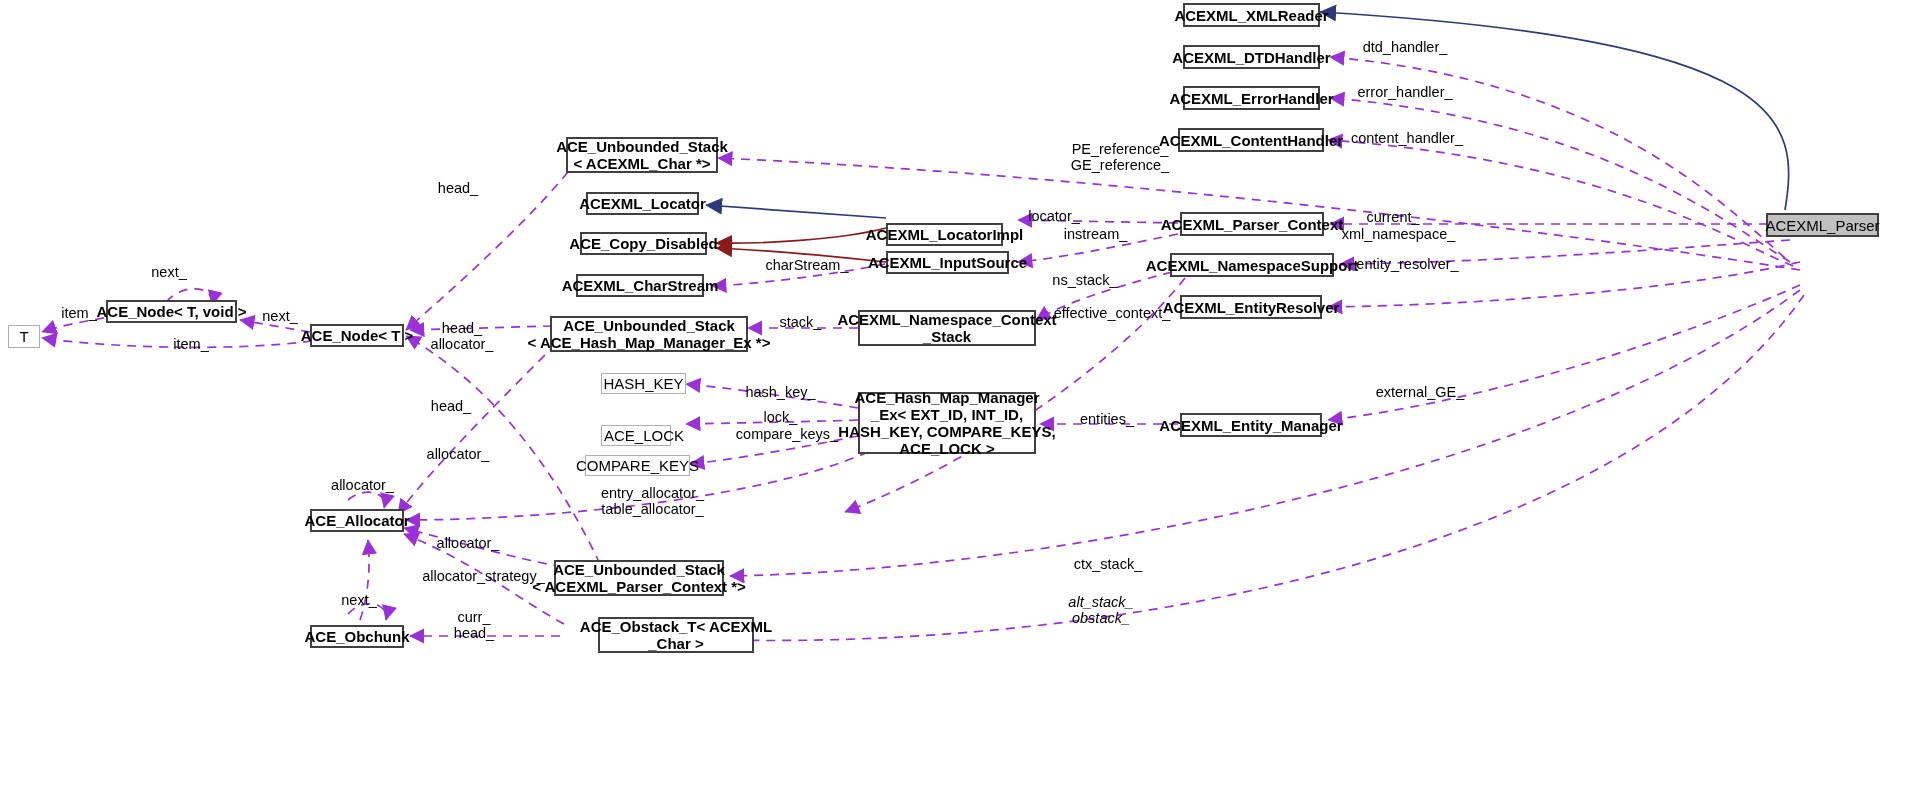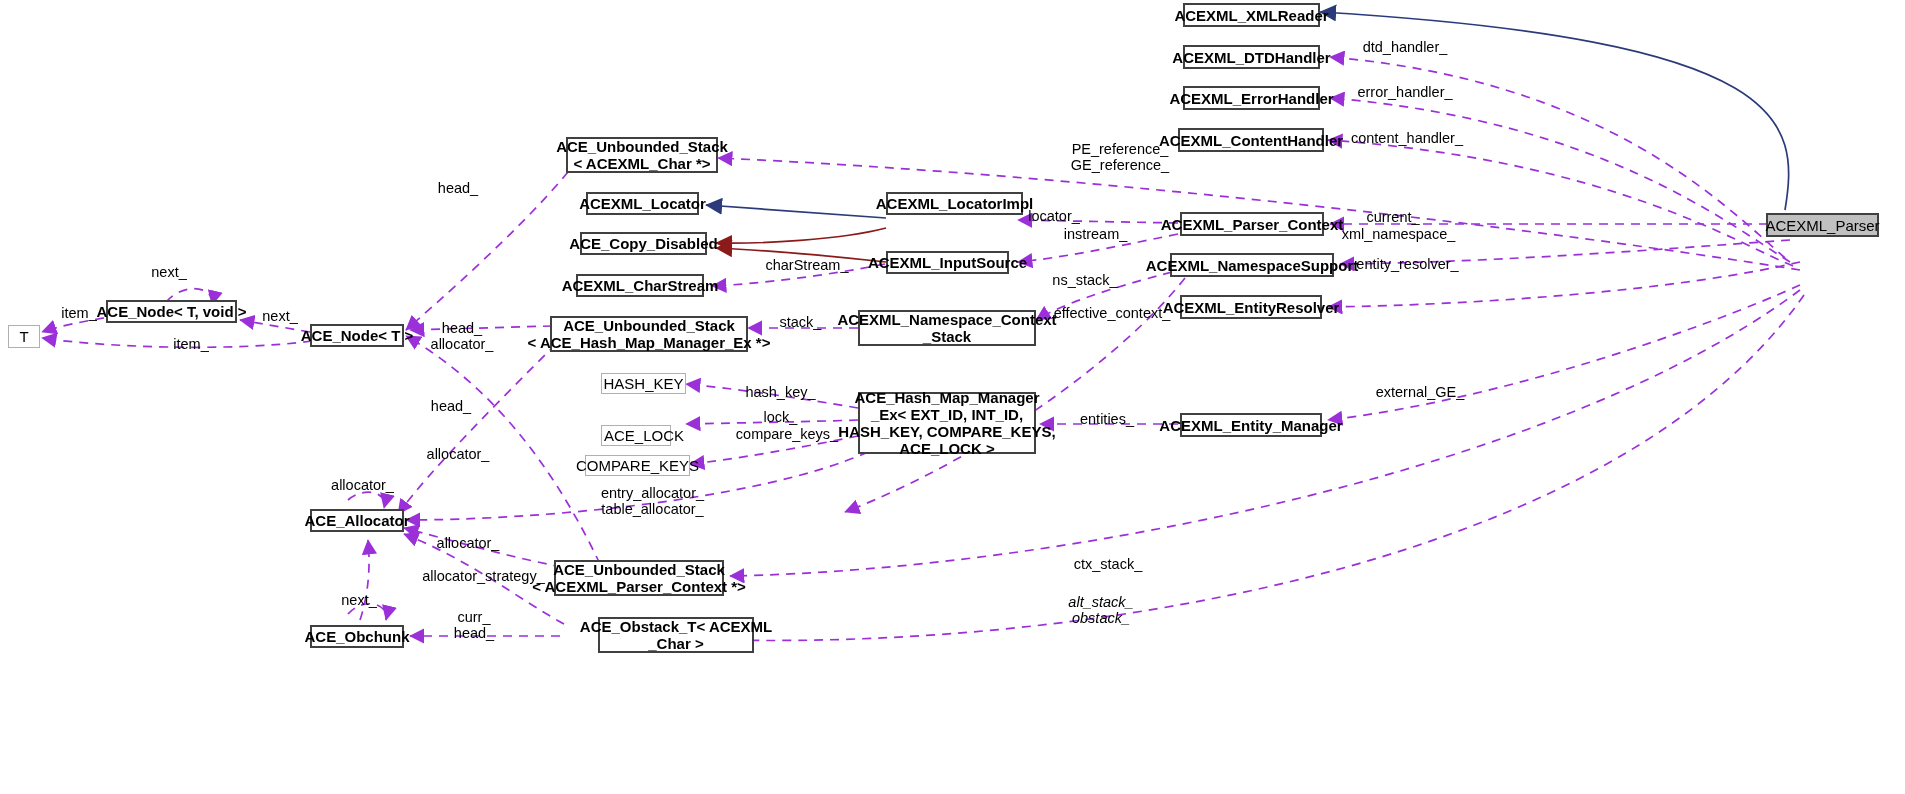--- a/index.html
+++ b/index.html
@@ -153,21 +153,21 @@
 
   <div class="node thick" style="left:1183px; top:86px; width:137px; height:24px;">ACEXML_ErrorHandler</div>
 
   <div class="node thick" style="left:1178px; top:128px; width:146px; height:24px;">ACEXML_ContentHandler</div>
 
   <div class="node thick" style="left:566px; top:137px; width:152px; height:36px;">ACE_Unbounded_Stack
 &lt; ACEXML_Char *&gt;</div>
 
   <div class="node thick" style="left:586px; top:192px; width:113px; height:23px;">ACEXML_Locator</div>
 
-  <div class="node thick" style="left:886px; top:192px; width:137px; height:23px;">ACEXML_LocatorImpl</div>
+  <div class="node thick" style="left:886px; top:223px; width:117px; height:23px;">ACEXML_LocatorImpl</div>
 
   <div class="node thick" style="left:580px; top:232px; width:127px; height:23px;">ACE_Copy_Disabled</div>
 
   <div class="node thick" style="left:886px; top:251px; width:123px; height:23px;">ACEXML_InputSource</div>
 
   <div class="node thick" style="left:576px; top:274px; width:128px; height:23px;">ACEXML_CharStream</div>
 
   <div class="node thick" style="left:1180px; top:212px; width:144px; height:24px;">ACEXML_Parser_Context</div>
 
   <div class="node thick" style="left:1170px; top:253px; width:164px; height:24px;">ACEXML_NamespaceSupport</div>

